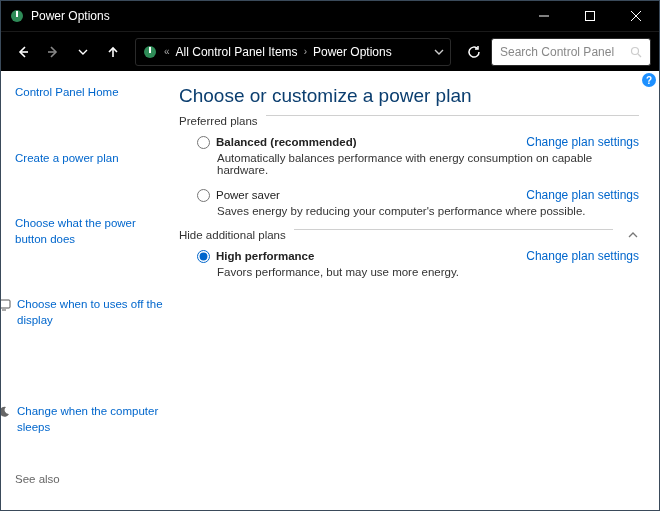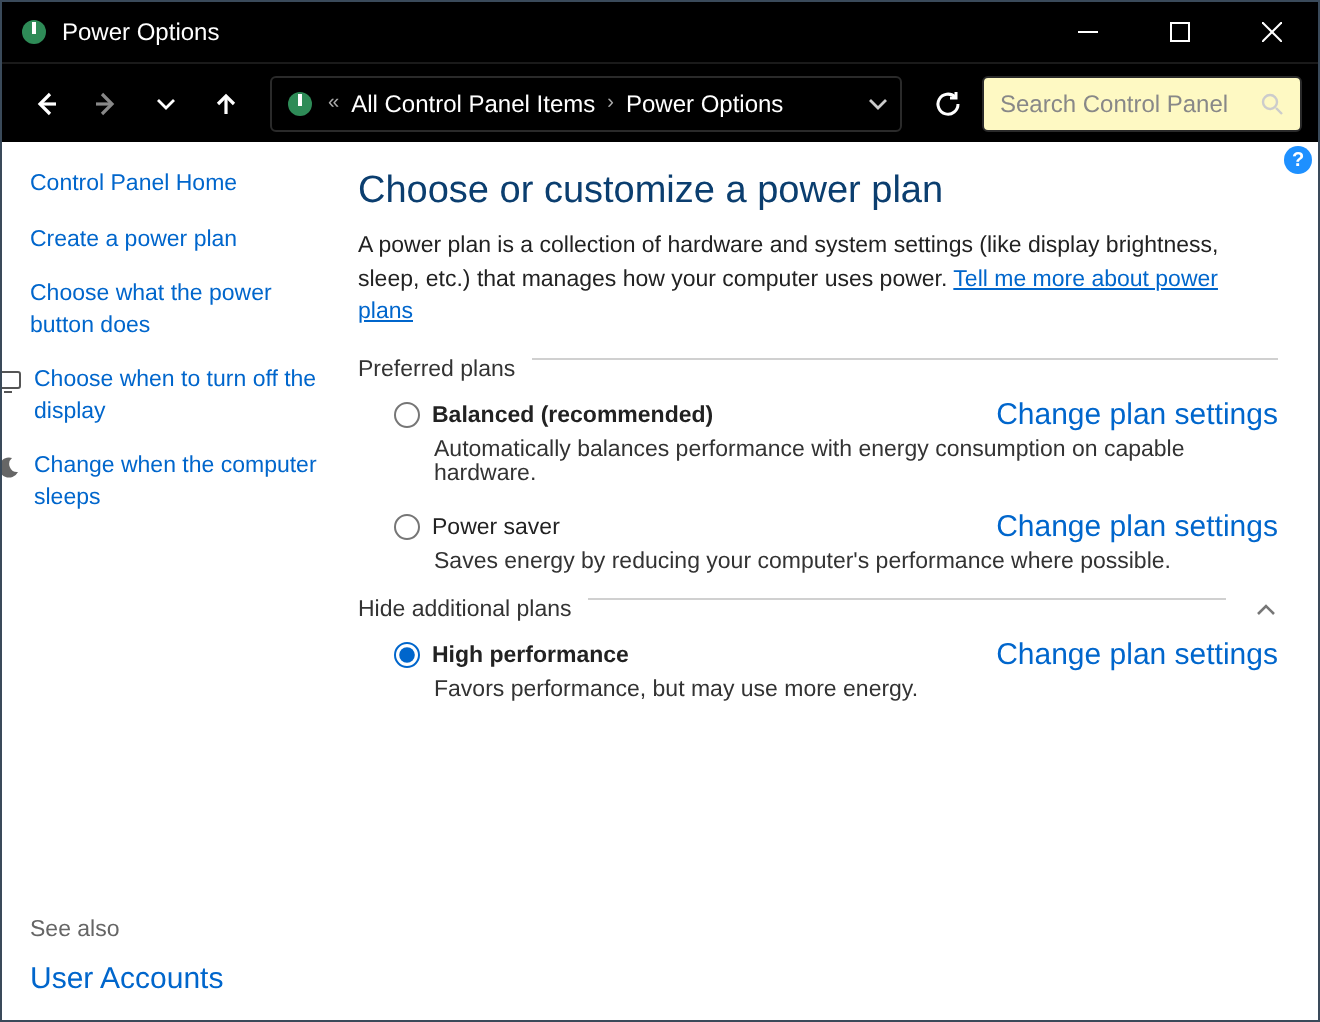--- a/index.html
+++ b/index.html
@@ -17,27 +17,27 @@
   
   .navbar { height: 40px; background: #000; display: flex; align-items: center; padding: 0 8px; gap: 2px; border-top:1px solid #1a1a1a;}
   .navbtn { width: 28px; height: 28px; display: flex; align-items: center; justify-content: center; color: #fff; }
   .navbtn.dim { color: #888; }
   .addrbar { flex: 1; height: 28px; background: #000; border: 1px solid #2a2a2a; border-radius: 3px; display: flex; align-items: center; padding: 0 6px; gap: 6px; color: #fff; font-size: 12px; margin: 0 6px; }
   .addrbar .crumb { white-space: nowrap; }
   .addrbar .chev { color: #aaa; font-size: 10px; }
   .addrbar .spacer { flex: 1; }
   .addrbar .addricon { width:16px; height:16px; display:flex; align-items:center; justify-content:center;}
   .refreshbtn { width: 30px; height: 28px; display: flex; align-items: center; justify-content: center; color: #fff; }
-  .searchbox { width: 160px; height: 28px; background: #fef9c3; border: 1px solid #2a2a2a; border-radius: 3px; display: flex; align-items: center; padding: 0 8px; color: #888; font-size: 12px; }
+  .searchbox { width: 160px; height: 28px; background: #ffffff; border: 1px solid #2a2a2a; border-radius: 3px; display: flex; align-items: center; padding: 0 8px; color: #888; font-size: 12px; }
   .searchbox .sicon { margin-left: auto; color: #ccc; }
 
   
   .content { flex: 1; background: #fff; display: flex; position: relative; overflow: hidden; }
 
-  .sidebar { width: 170px; padding: 14px 8px 12px 14px; display: flex; flex-direction: column; font-size: 11.5px; }
+  .sidebar { width: 170px; padding: 14px 8px 12px 14px; display: flex; flex-direction: column; font-size: 11.5px; gap: 38px; }
   .sidebar a.sidelink { color: #0066cc; text-decoration: none; display: block; margin-bottom: 12px; line-height: 1.35; }
   .sidebar .withicon { display: flex; gap: 6px; align-items: flex-start; margin-left: -18px; padding-left: 0; }
   .sidebar .withicon .sicon { width: 14px; height: 14px; flex-shrink: 0; margin-top: 1px; display:flex; align-items:center; justify-content:center;}
   .sidebar .seealso { margin-top: auto; color: #666; font-size: 11.5px; margin-bottom: 10px; }
   .sidebar a.related { color: #0066cc; text-decoration: none; font-size: 15px; }
 
   .main { flex: 1; padding: 14px 20px 14px 8px; font-size: 11.5px; color: #222; position: relative; }
   .helpicon { position: absolute; top: 2px; right: 3px; width: 14px; height: 14px; background: #1e90ff; border-radius: 50%; color: #fff; font-size: 10px; display: flex; align-items: center; justify-content: center; font-weight: bold; }
   .main h1 { font-size: 19px; font-weight: 400; color: #0b3e6f; margin-bottom: 8px; }
   .main .intro { line-height: 1.45; margin-bottom: 14px; }
@@ -45,21 +45,21 @@
 
   .section-head { display: flex; gap: 8px; margin: 6px 0 8px 0; color: #333; font-size: 11.5px; }
   .section-head .line { flex: 1; height: 1px; background: #d0d0d0; }
   .section-head .chevup { color: #777; font-size: 12px; padding-left:6px;}
 
   .plan { margin: 0 0 12px 18px; }
   .plan-row { display: flex; align-items: center; justify-content: space-between; }
   .plan-row input[type=radio] { margin-right: 6px; accent-color: #0066cc; width:13px; height:13px;}
   .plan-row .plan-name { font-weight: 700; font-size: 11.5px; flex: 1; }
   .plan-row .plan-name.normal { font-weight: 400; }
-  .plan-row .change { color: #0066cc; text-decoration: none; font-size: 15px; white-space: nowrap; }
+  .plan-row .change { color: #0066cc; text-decoration: none; font-size: 12px; white-space: nowrap; }
   .plan-desc { margin: 3px 0 0 20px; color: #333; }
 
   svg { display: block; }
 </style>
 </head>
 <body>
 
 <div class="titlebar">
   <span class="icon">
     <svg viewBox="0 0 16 16">
@@ -154,42 +154,39 @@
     <a class="sidelink">Control Panel Home</a>
     <a class="sidelink">Create a power plan</a>
     <a class="sidelink">Choose what the power button does</a>
     <div class="withicon">
       <span class="sicon">
           <svg viewBox="0 0 14 14">
             <rect x="1" y="2" width="12" height="8" rx="1" fill="none" stroke="#555" stroke-width="1"></rect>
             <line x1="5" y1="12" x2="9" y2="12" stroke="#555" stroke-width="1"></line>
           </svg>
         </span>
-      <a class="sidelink" style="margin-bottom:0">Choose when to turn off the display</a>
+      <a class="sidelink" style="margin-bottom:0">Choose when to uses off the display</a>
     </div>
     <div style="height:12px"></div>
     <div class="withicon">
       <span class="sicon">
           <svg viewBox="0 0 14 14">
             <path d="M9 2 A5 5 0 1 0 12 9 A4 4 0 0 1 9 2" fill="#666"></path>
           </svg>
         </span>
       <a class="sidelink" style="margin-bottom:0">Change when the computer sleeps</a>
     </div>
 
     <div class="seealso">See also</div>
     <a class="related">User Accounts</a>
   </div>
 
   <div class="main">
     <div class="helpicon">?</div>
     <h1>Choose or customize a power plan</h1>
-    <p class="intro">
-      <span>A power plan is a collection of hardware and system settings (like display brightness, sleep, etc.) that manages how your computer uses power. </span><a>Tell me more about power plans</a>
-    </p>
 
     <div class="section-head">
       <span>Preferred plans</span>
       <span class="line"></span>
     </div>
 
     <div class="plan">
       <div class="plan-row">
         <input type="radio" name="plan" style="">
         <span class="plan-name">Balanced (recommended)</span>

